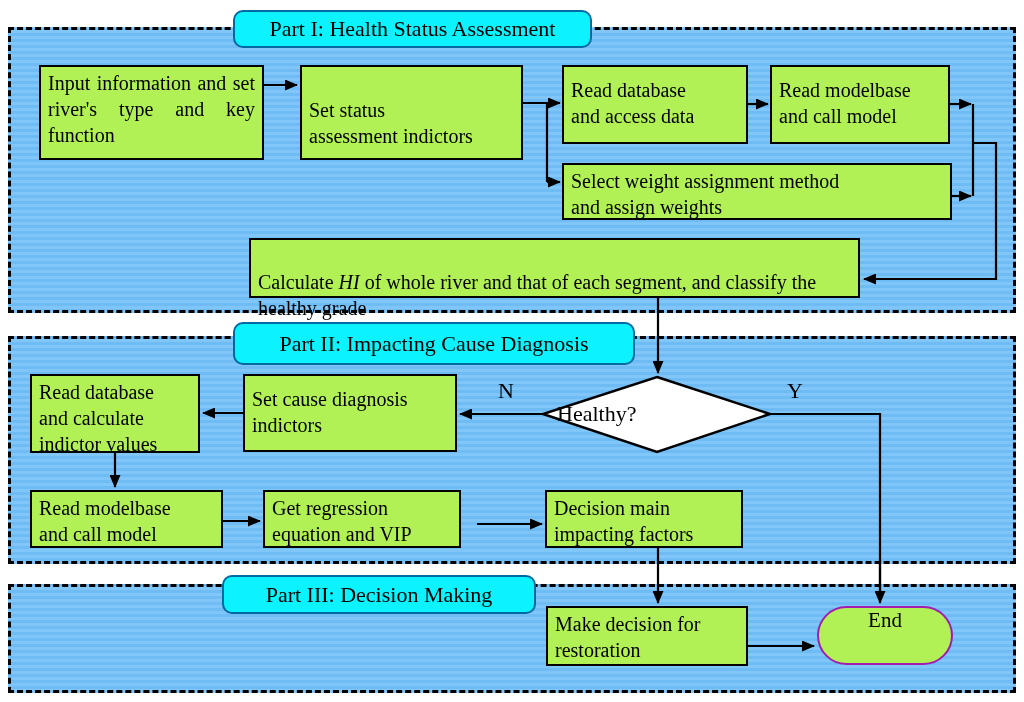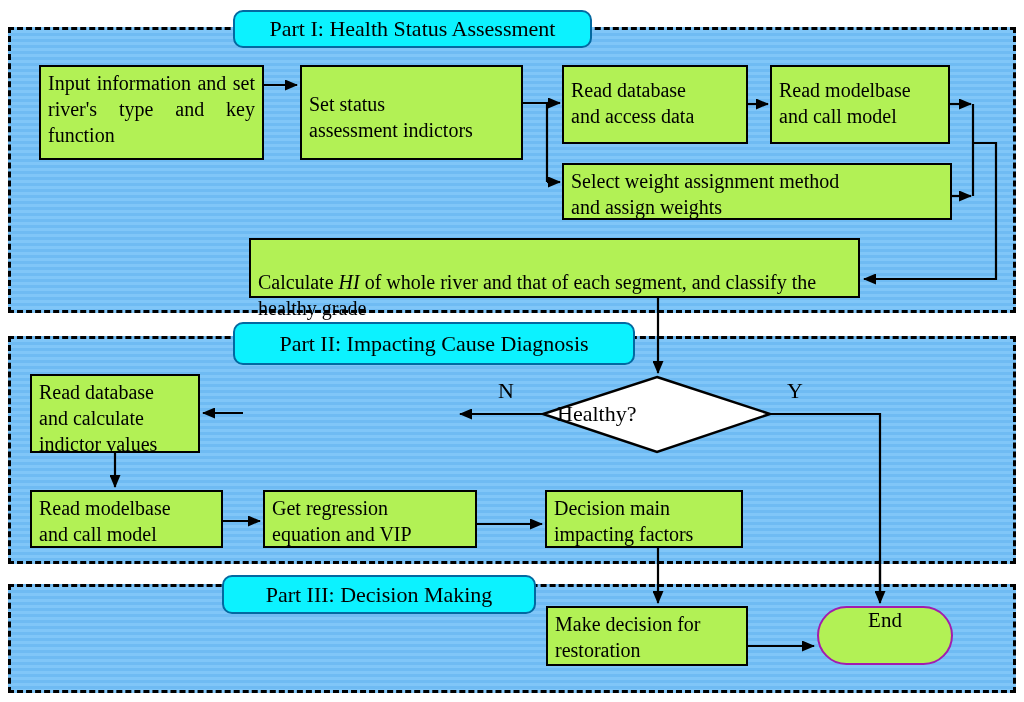--- a/index.html
+++ b/index.html
@@ -64,38 +64,40 @@
     <span>Part I: Health Status Assessment</span>
   </div>
   <div class="title" style="left:233px;top:322px;width:402px;height:43px;">
     <span>Part II: Impacting Cause Diagnosis</span>
   </div>
   <div class="title" style="left:222px;top:575px;width:314px;height:39px;">
     <span>Part III: Decision Making</span>
   </div>
 
   <div class="node justify" style="left:30px;top:65px;width:225px;height:95px;">Input information and set river's type and key function</div>
-  <div class="node" style="left:300px;top:65px;width:223px;height:95px;padding-top:24px;">Set status
+  <div class="node" style="left:300px;top:65px;width:223px;height:95px;padding-top:30px;">Set status
 assessment indictors</div>
   <div class="node" style="left:562px;top:65px;width:186px;height:79px;padding-top:10px;">Read database
 and access data</div>
   <div class="node" style="left:770px;top:65px;width:180px;height:79px;padding-top:10px;">Read modelbase
 and call model</div>
   <div class="node" style="left:562px;top:163px;width:390px;height:57px;">Select weight assignment method
 and assign weights</div>
   <div class="node" style="left:249px;top:238px;width:611px;height:60px;">
     <span>Calculate </span><i>HI</i><span> of whole river and that of each segment, and classify the healthy grade</span>
   </div>
 
   <div class="node" style="left:30px;top:374px;width:170px;height:79px;">Read database
 and calculate
 indictor values</div>
+  <div class="node" style="left:243px;top:374px;width:214px;height:78px;padding-top:10px;">Set cause diagnosis
+indictors</div>
   <div class="node" style="left:30px;top:490px;width:193px;height:58px;">Read modelbase
 and call model</div>
-  <div class="node" style="left:263px;top:490px;width:214px;height:58px;">Get regression
+  <div class="node" style="left:263px;top:490px;width:198px;height:58px;">Get regression
 equation and VIP</div>
   <div class="node" style="left:545px;top:490px;width:198px;height:58px;">Decision main
 impacting factors</div>
 
   <div class="diamond-text" style="left:557px;top:401px;width:200px;">Healthy?</div>
   <div class="decision-label" style="left:498px;top:378px;">N</div>
   <div class="decision-label" style="left:787px;top:378px;">Y</div>
 
   <div class="node" style="left:546px;top:606px;width:202px;height:60px;">Make decision for
 restoration</div>

